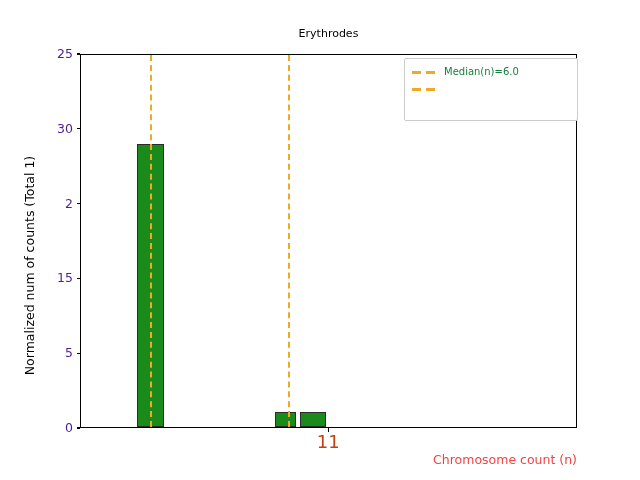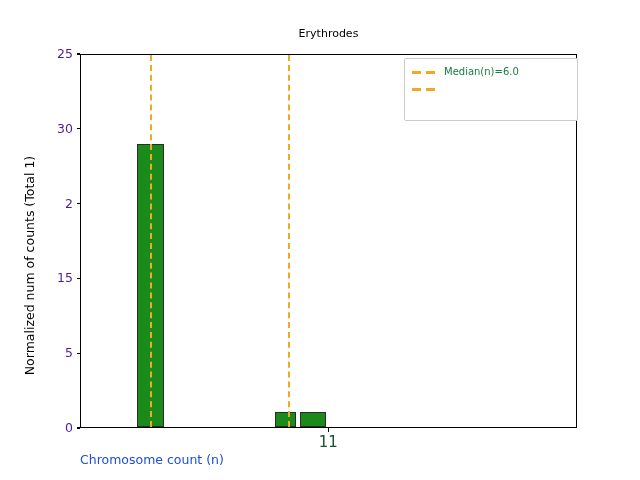--- a/index.html
+++ b/index.html
@@ -126,33 +126,33 @@
     left: -0.55px;
     top: 0;
     width: 1.1px;
     height: 3.5px;
     background: #000000;
   }
   #x-ticks .xtick-text {
     position: absolute;
     top: 6px;
     transform: translateX(-50%);
-    font-size: 15px;
+    font-size: 18px;
     line-height: 16px;
-    color: #14532d;
+    color: #c2410c;
     white-space: nowrap;
   }
   #x-axis-label {
     position: absolute;
     left: 80px;
     top: 452px;
     width: 497px;
-    text-align: left;
+    text-align: right;
     font-size: 12.5px;
-    color: #1d4ed8;
+    color: #ef4444;
     white-space: nowrap;
   }
   
   #legend {
     position: absolute;
     left: 404px;
     top: 58px;
     width: 174px;
     box-sizing: border-box;
     border: 1px solid #cccccc;

